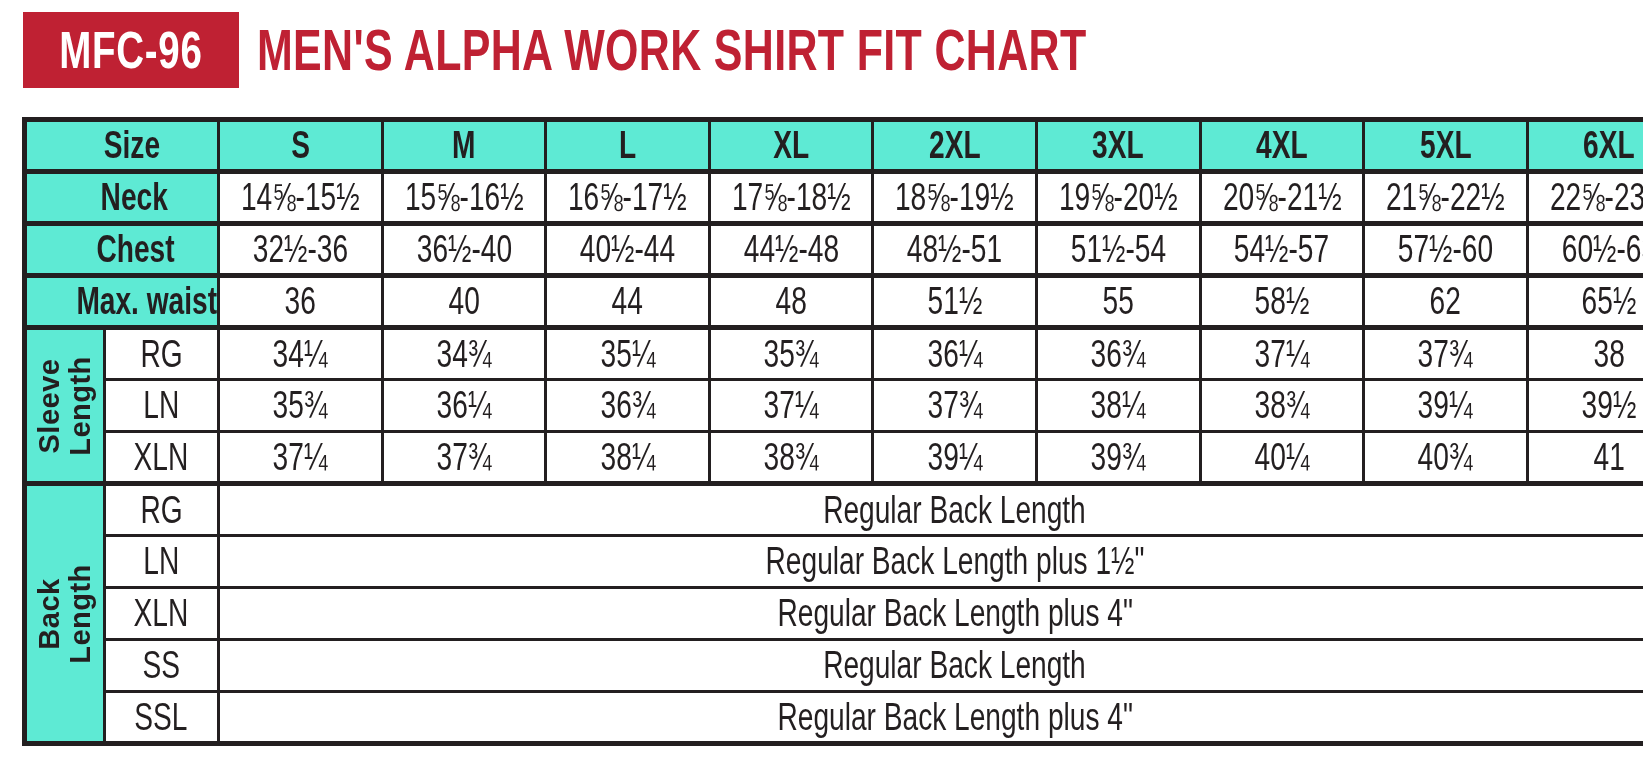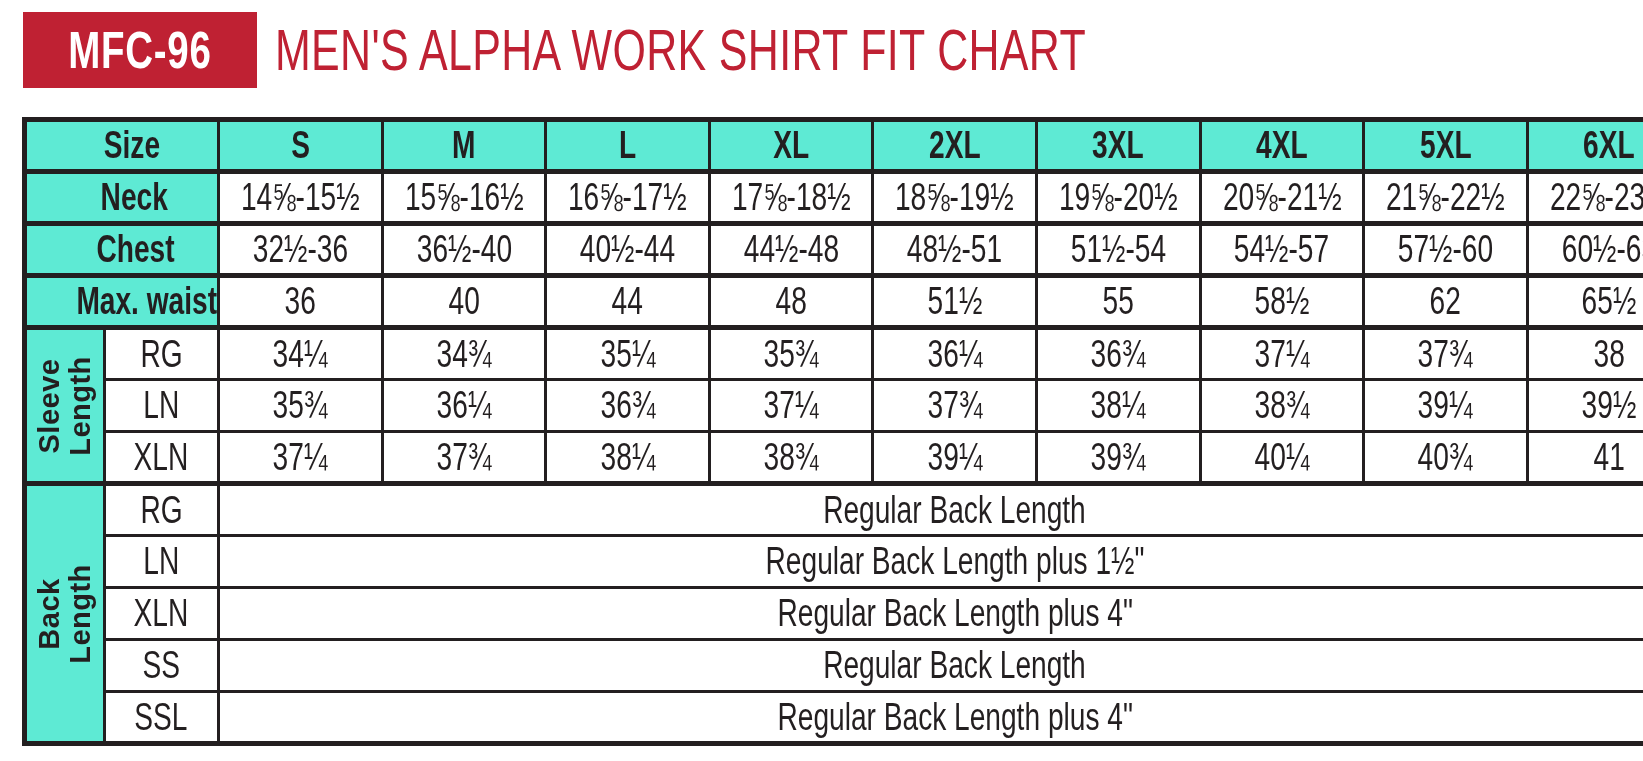--- a/index.html
+++ b/index.html
@@ -8,25 +8,25 @@
     width:1643px; height:761px; background:#ffffff;
     font-family:"Liberation Sans","DejaVu Sans",sans-serif;
     color:#231f20; overflow:hidden; position:relative;
   }
   
   .cx { display:inline-block; transform:scaleX(0.74); transform-origin:center center; white-space:nowrap; }
 
   
   .hdr { position:absolute; top:12px; left:23px; display:flex; align-items:center; }
   .badge {
-    width:234px; height:76px; background:#bf2133;
+    width:216px; height:76px; background:#bf2133;
     display:flex; align-items:center; justify-content:center; flex:0 0 auto;
   }
   .badge .cx { color:#ffffff; font-weight:bold; font-size:52px; letter-spacing:1px; }
-  .title { margin:0 0 0 18px; font-weight:normal; font-size:58px; color:#bf2133; line-height:76px; }
+  .title { margin:0 0 0 18px; font-weight:bold; font-size:58px; color:#bf2133; line-height:76px; }
   .title .cx { transform-origin:left center; letter-spacing:0.5px; }
 
   
   table.fit {
     position:absolute; top:117px; left:22px;
     border-collapse:collapse; table-layout:fixed;
     border:5px solid #231f20;
   }
   table.fit tr { height:52px; }
   table.fit td {

